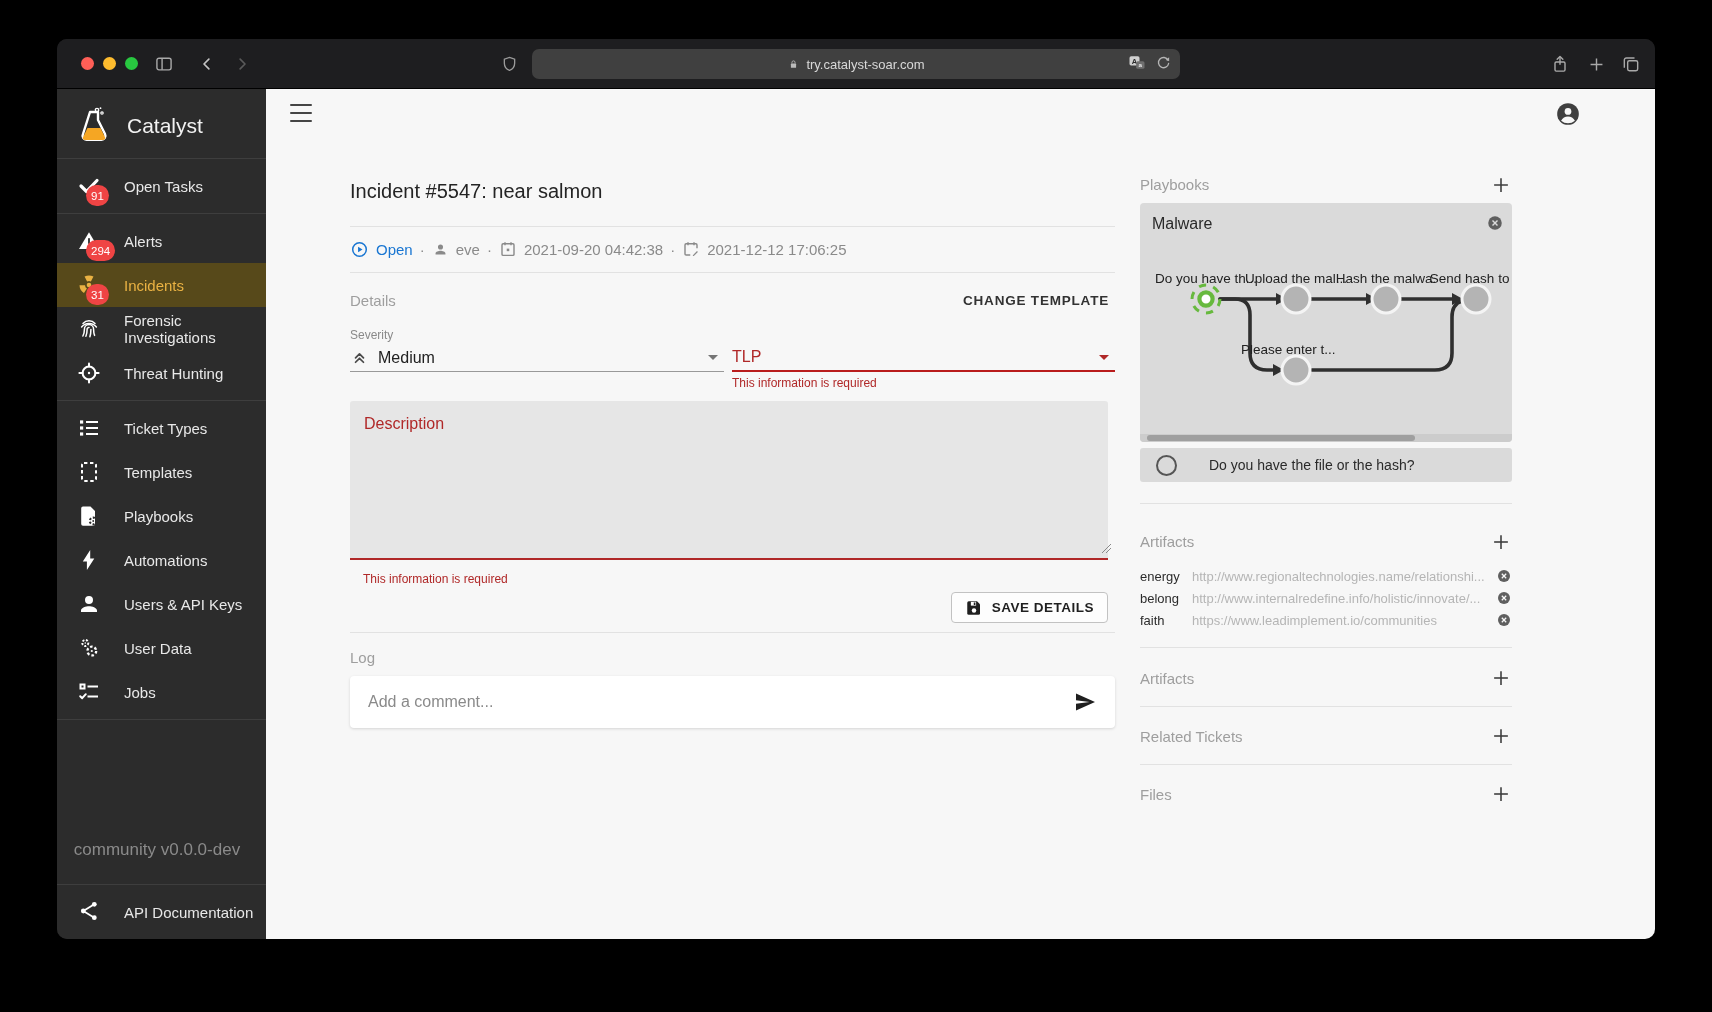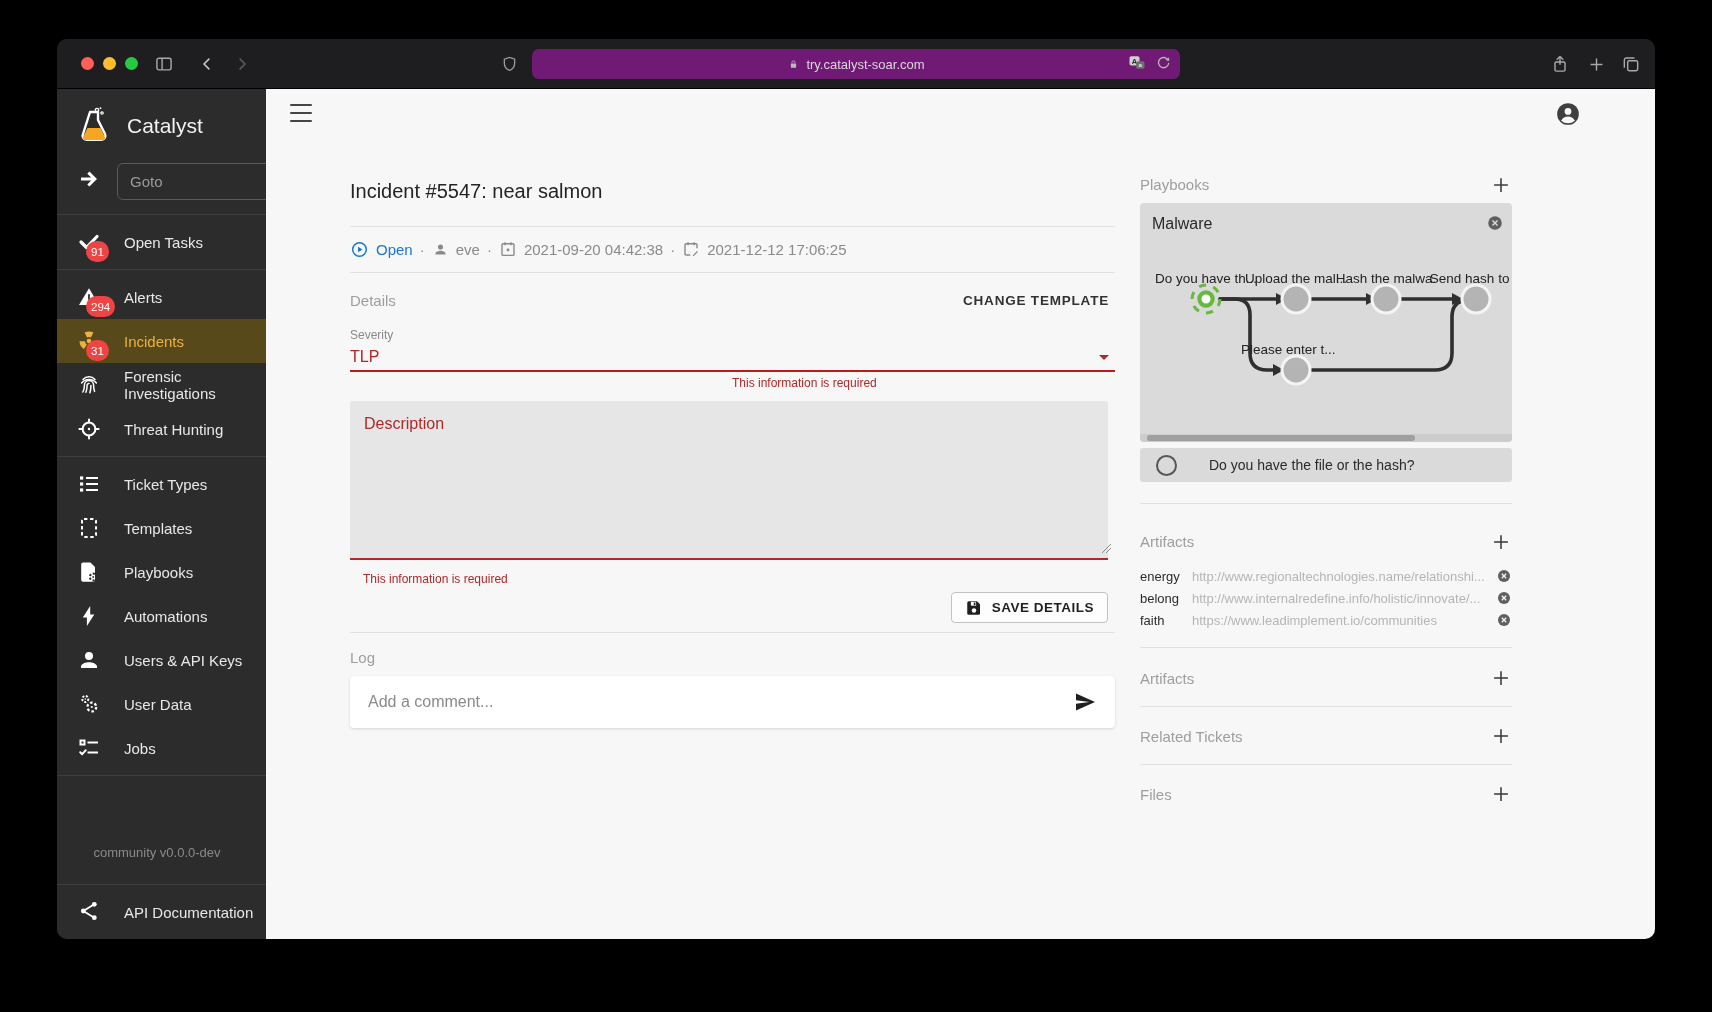--- a/index.html
+++ b/index.html
@@ -4,36 +4,36 @@
 <style>
   html,body{margin:0;padding:0;background:#000;}
   *{box-sizing:border-box;font-family:"Liberation Sans","DejaVu Sans",sans-serif;}
   .stage{position:relative;width:1712px;height:1012px;background:#000;overflow:hidden;}
   .window{position:absolute;left:57px;top:39px;width:1598px;height:900px;border-radius:10px;overflow:hidden;background:#1d1d1f;}
   
   .chrome{position:relative;height:50px;background:#1e1e20;border-bottom:1px solid #000;}
   .lights{position:absolute;left:24px;top:18px;display:flex;gap:9px;}
   .light{width:13px;height:13px;border-radius:50%;}
   .chrome .cico{position:absolute;top:14px;width:22px;height:22px;display:flex;align-items:center;justify-content:center;}
-  .urlbar{position:absolute;left:475px;top:10px;width:648px;height:30px;background:#701a75;border-radius:7px;display:flex;align-items:center;justify-content:center;color:#d8d8d8;font-size:13px;gap:6px;}
+  .urlbar{position:absolute;left:475px;top:10px;width:648px;height:30px;background:#404040;border-radius:7px;display:flex;align-items:center;justify-content:center;color:#d8d8d8;font-size:13px;gap:6px;}
   .urlbar .side-icons{position:absolute;right:8px;top:4px;display:flex;gap:8px;align-items:center;}
   
   .app{position:absolute;left:0;top:50px;right:0;bottom:0;display:flex;}
   .sidebar{width:209px;background:#2c2c2c;display:flex;flex-direction:column;flex-shrink:0;}
   .sb-logo{height:64px;display:flex;align-items:center;padding:10px 0 0 20px;gap:16px;color:#f2f2f2;font-size:21px;}
   .sb-goto{height:56px;display:flex;align-items:center;padding-left:20px;gap:16px;}
   .goto-input{width:166px;height:37px;background:transparent;border:1px solid #5a5a5a;border-radius:6px;color:#e6e6e6;font-size:15px;padding:0 12px;outline:none;}
   .goto-input::placeholder{color:#9a9a9a;}
   .sb-div{height:1px;background:#3e3e3e;margin:5px 0;}
   .nav-item{height:44px;display:flex;align-items:center;padding-left:20px;gap:23px;cursor:pointer;color:#e8e8e8;font-size:15px;}
   .nav-item .nav-ico{position:relative;width:24px;height:24px;flex-shrink:0;}
   .nav-item.active{background:#57491a;color:#eab243;}
   .badge{position:absolute;left:9px;top:11px;min-width:21px;height:21px;padding:0 5px;border-radius:11px;background:#ef4444;color:#fff;font-size:11.5px;display:flex;align-items:center;justify-content:center;}
   .sb-footer{margin-top:auto;display:flex;flex-direction:column;}
-  .sb-version{color:#8a8a8a;font-size:13px;text-align:center;padding:14px 9px 24px 0;}
+  .sb-version{color:#8a8a8a;font-size:17px;text-align:center;padding:14px 9px 24px 0;}
   .sb-api{height:54px;display:flex;align-items:center;padding-left:20px;gap:23px;color:#e8e8e8;font-size:15px;cursor:pointer;}
   
   .main{position:relative;flex:1;background:#f7f7f7;overflow:hidden;}
   .hamburger{position:absolute;left:24px;top:15px;width:22px;height:18px;display:flex;flex-direction:column;justify-content:space-between;cursor:pointer;}
   .hamburger div{height:2px;background:#454545;border-radius:1px;}
   .avatar{position:absolute;left:1289px;top:12px;width:26px;height:26px;cursor:pointer;}
   .colL{position:absolute;left:84px;top:0;width:765px;}
   .colR{position:absolute;left:874px;top:0;width:372px;}
   .hr{height:1px;background:#e2e2e2;}
   .title{margin-top:84px;font-size:20px;color:#242424;line-height:36px;}
@@ -178,28 +178,20 @@
         <svg width="34" height="40" viewBox="0 0 34 40">
                 <path d="M13 6h8v8l7 14a4 4 0 0 1-3.6 5.8H9.6A4 4 0 0 1 6 28z" fill="none" stroke="#fff" stroke-width="2.4" stroke-linejoin="round"></path>
                 <path d="M10.5 22h13l4.5 9.2a2 2 0 0 1-1.8 2.8H7.8A2 2 0 0 1 6 31.2z" fill="#f5a623"></path>
                 <circle cx="20" cy="4" r="1.7" fill="none" stroke="#fff" stroke-width="1.3"></circle>
                 <circle cx="25" cy="7" r="1.2" fill="none" stroke="#fff" stroke-width="1.2"></circle>
                 <circle cx="23.5" cy="2.2" r="0.9" fill="#fff"></circle>
               </svg>
       </span>
       <span>Catalyst</span>
     </div>
-    <div class="sb-goto">
-      <span class="nav-ico">
-        <svg width="24" height="24" viewBox="0 0 24 24">
-                <path d="M4 10.6h10.2l-3.9-3.9 2.1-2.1 7.6 7.5-7.6 7.5-2.1-2.1 3.9-3.9H4z" fill="#fff"></path>
-              </svg>
-      </span>
-      <input class="goto-input" placeholder="Goto" style="">
-    </div>
     <div class="sb-div"></div>
 
     <div class="nav-item">
       <span class="nav-ico">
         <svg width="24" height="24" viewBox="0 0 24 24">
                 <path d="M4 12l5.5 5.5L20 6.5" fill="none" stroke="#fff" stroke-width="3.2" stroke-linecap="round" stroke-linejoin="round"></path>
               </svg>
         <span class="badge">91</span>
       </span>
       <span>Open Tasks</span>
@@ -413,20 +405,30 @@
       </div>
       <div class="hr hr2"></div>
 
       <div class="detailsrow">
         <span class="sec-label">Details</span>
         <button class="textbtn">CHANGE TEMPLATE</button>
       </div>
 
       <div class="sev-label">Severity</div>
       <div class="fieldsrow">
+        <div class="field field-sev">
+          <span style="display:flex">
+            <svg width="19" height="19" viewBox="0 0 24 24" fill="none" stroke="#4a4a4a" stroke-width="2.2" stroke-linecap="round" stroke-linejoin="round">
+                    <path d="M7 12.5l5-5 5 5"></path>
+                    <path d="M7 18l5-5 5 5"></path>
+                  </svg>
+          </span>
+          <span class="field-val">Medium</span>
+          <span class="caret"></span>
+        </div>
         <div class="field field-tlp">
           <span class="tlp-lab">TLP</span>
           <span class="caret red"></span>
         </div>
       </div>
       <div class="reqrow">
         <span class="sp"></span>
         <span class="req">This information is required</span>
       </div>
 

